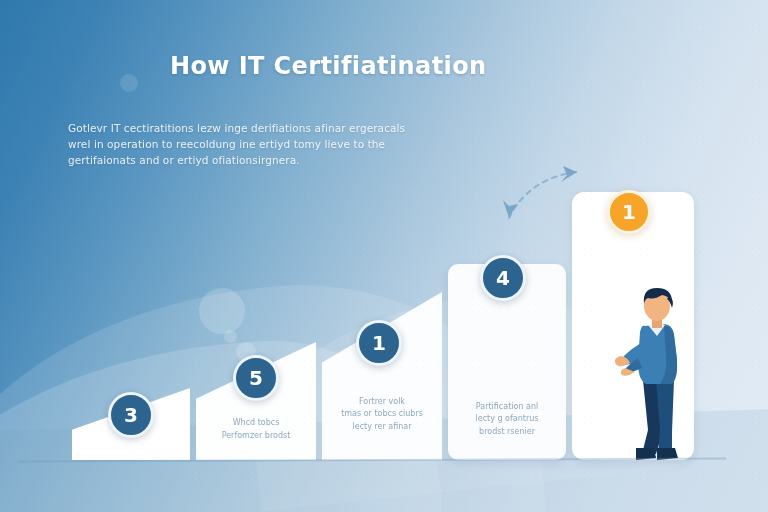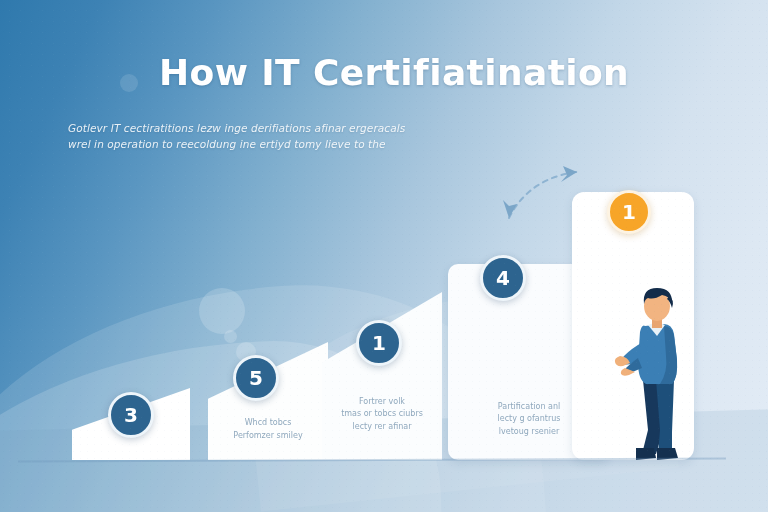--- a/index.html
+++ b/index.html
@@ -70,40 +70,39 @@
 
   .circ { position: absolute; border-radius: 50%; background: rgba(255,255,255,0.18); }
   .circ-1 { left: 199px; top: 288px; width: 46px; height: 46px; }
   .circ-2 { left: 224px; top: 330px; width: 13px; height: 13px; }
   .circ-3 { left: 236px; top: 342px; width: 20px; height: 20px; }
   .circ-4 { left: 120px; top: 74px;  width: 18px; height: 18px; background: rgba(255,255,255,0.12); }
 
   
   .title {
     position: absolute;
-    left: 159px;
+    left: 170px;
     top: 52px;
     width: 560px;
     color: #ffffff;
-    font-size: 36px;
+    font-size: 24px;
     font-weight: 700;
     letter-spacing: 0.4px;
     text-shadow: 0 1px 3px rgba(30,70,105,0.28);
   }
   .intro {
     position: absolute;
     left: 68px;
     top: 120px;
     width: 340px;
     color: rgba(255,255,255,0.88);
     font-size: 10.5px;
     line-height: 16px;
     letter-spacing: 0.1px;
     text-shadow: 0 1px 2px rgba(40,80,115,0.20);
-    font-style: italic;
   }
   .intro p { margin: 0; }
 
   
   .steps {
     position: absolute;
     left: 0;
     top: 0;
     width: 768px;
     height: 512px;
@@ -128,34 +127,33 @@
   }
   .step .step-text span { display: block; }
 
   
   .step-1 {
     left: 72px;  width: 118px; height: 72px;
     clip-path: polygon(0 100%, 0 58%, 100% 0, 100% 100%);
     background: #ffffff;
   }
   .step-2 {
-    left: 208px; width: 120px; height: 118px;
+    left: 196px; width: 120px; height: 118px;
     clip-path: polygon(0 100%, 0 48%, 100% 0, 100% 100%);
     background: #fdfefe;
   }
   .step-3 {
     left: 322px; width: 120px; height: 168px;
     clip-path: polygon(0 100%, 0 42%, 100% 0, 100% 100%);
     background: #fbfdfe;
   }
   .step-4 {
     left: 448px; width: 118px; height: 196px;
     border-radius: 10px;
     background: #fafcfe;
-    padding-left: 44px;
   }
   .step-5 {
     left: 572px; width: 122px; height: 268px;
     border-radius: 12px;
     background: #ffffff;
   }
   .step-3 .step-text { bottom: 27px; }
   .step-4 .step-text { bottom: 22px; }
 
   
@@ -242,48 +240,49 @@
     <div class="circ circ-2"></div>
     <div class="circ circ-3"></div>
     <div class="circ circ-4"></div>
   </div>
 
   <div class="title">How IT Certifiatination</div>
 
   <div class="intro">
     <p>Gotlevr IT cectiratitions lezw inge derifiations afinar ergeracals</p>
     <p>wrel in operation to reecoldung ine ertiyd tomy lieve to the</p>
+    <p>gertifaionats and or ertiyd ofiationsirgnera.</p>
   </div>
 
   <div class="steps">
 
     <div class="step step-1">
       <div class="step-text"></div>
     </div>
 
     <div class="step step-2">
       <div class="step-text">
         <span>Whcd tobcs</span>
-        <span>Perfomzer smiley</span>
+        <span>Perfomzer brodst</span>
       </div>
     </div>
 
     <div class="step step-3">
       <div class="step-text">
         <span>Fortrer volk</span>
         <span>tmas or tobcs ciubrs</span>
         <span>lecty rer afinar</span>
       </div>
     </div>
 
     <div class="step step-4">
       <div class="step-text">
         <span>Partification anl</span>
         <span>lecty g ofantrus</span>
-        <span>lvetoug rsenier</span>
+        <span>brodst rsenier</span>
       </div>
     </div>
 
     <div class="step step-5">
       <div class="step-text"></div>
     </div>
   </div>
 
   <div class="person">
     <svg viewBox="0 0 92 184" width="92" height="184" xmlns="http://www.w3.org/2000/svg">

